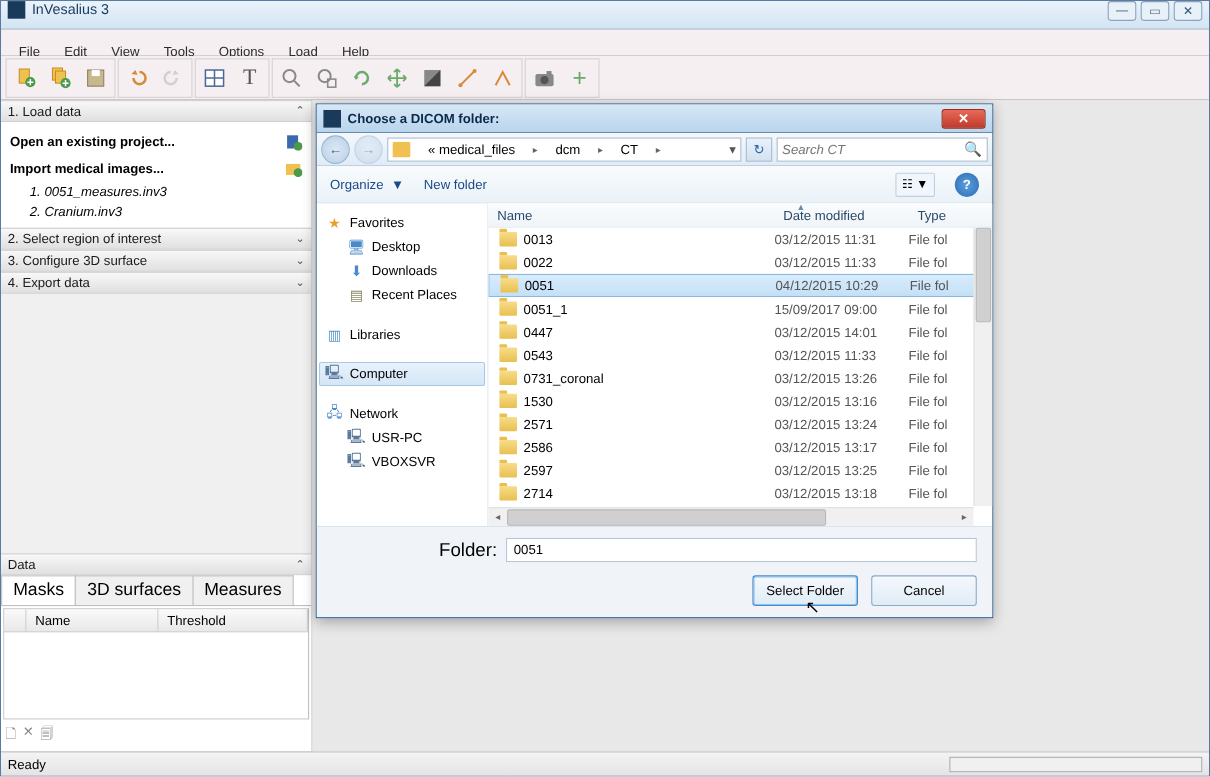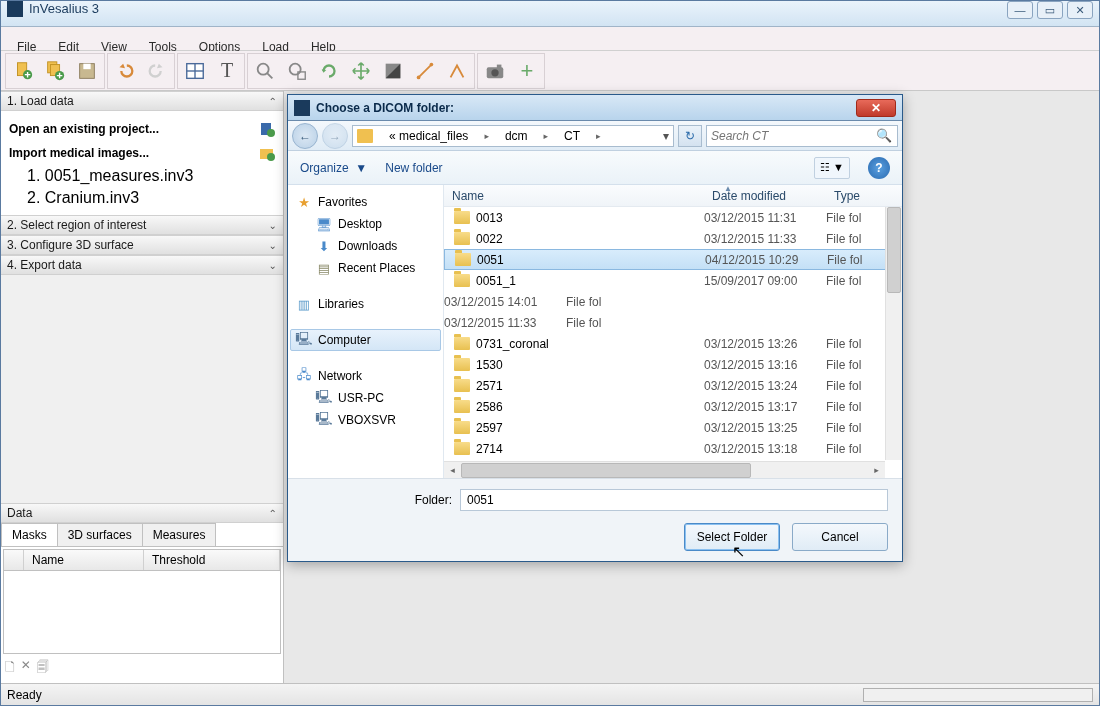--- a/index.html
+++ b/index.html
@@ -23,26 +23,26 @@
 
 .main-body { flex: 1; display: flex; background: #e8e8e8; }
 .left-panel { width: 283px; background: #f0f0f0; border-right: 1px solid #c0c0c0; display: flex; flex-direction: column; }
 .right-area { flex: 1; background: #e8e8e8; position: relative; }
 
 .accordion-header { height: 20px; background: linear-gradient(#f8f8f8,#e0e0e0); border-top:1px solid #d0d0d0; border-bottom:1px solid #d0d0d0; display: flex; align-items: center; padding: 0 6px; font-size:12px; color:#1a1a1a; }
 .accordion-header .chev { margin-left:auto; font-size:10px; color:#555; }
 .load-data-body { background:#fff; padding:6px; }
 .load-item { display:flex; align-items:center; padding:4px 2px; font-weight:bold; font-size:12px; }
 .load-item .tail-icon { margin-left:auto; width:16px; height:16px; }
-.recent { padding:2px 0 2px 20px; font-size:16px; }
+.recent { padding:2px 0 2px 20px; font-size:12px;font-style:italic; }
 
 .data-section { margin-top:auto; }
 .data-body { background:#fff; height:160px; display:flex; flex-direction:column; }
 .tabs { display:flex; border-bottom:1px solid #c0c0c0; }
-.tab { padding:4px 10px; border:1px solid #c0c0c0; border-bottom:none; background:#f0f0f0; margin-right:-1px; font-size:12px; }
+.tab { padding:4px 10px; border:1px solid #c0c0c0; border-bottom:none; background:#f0f0f0; margin-right:-1px; font-size:16px; }
 .tab.active { background:#fff; }
 .grid { flex:1; border:1px solid #c0c0c0; margin:2px; display:flex; flex-direction:column; }
 .grid-head { display:flex; background:linear-gradient(#fafafa,#e8e8e8); border-bottom:1px solid #c0c0c0; }
 .grid-head div { padding:3px 8px; border-right:1px solid #d0d0d0; font-size:12px; }
 .grid-body { flex:1; background:#fff; }
 .data-icons { padding:2px 0 4px 4px; display:flex; gap:6px; color:#888; }
 
 .statusbar { height:22px; background:linear-gradient(#f4f4f4,#e4e4e4); border-top:1px solid #c0c0c0; display:flex; align-items:center; padding:0 6px; font-size:12px;text-align:right; }
 .statusbar .progress { margin-left:auto; width:230px; height:14px; border:1px solid #b0b0b0; background:#f0f0f0; }
 
@@ -97,21 +97,21 @@
 
 .file-scrollbar-v { position:absolute; right:0; top:22px; bottom:18px; width:17px; background:#f0f0f0; border-left:1px solid #e0e0e0; }
 .file-scrollbar-v .thumb { position:absolute; top:0; left:1px; right:1px; height:86px; background:#d0d0d0; border:1px solid #b8b8b8; border-radius:2px; }
 .file-scrollbar-h { position:absolute; left:0; right:17px; bottom:0; height:17px; background:#f0f0f0; border-top:1px solid #e0e0e0; display:flex; align-items:center; }
 .file-scrollbar-h .arrow { width:17px; text-align:center; color:#666; font-size:9px; }
 .file-scrollbar-h .track { flex:1; position:relative; height:15px; }
 .file-scrollbar-h .thumb { position:absolute; left:0; width:290px; top:0; bottom:0; background:#d0d0d0; border:1px solid #b8b8b8; border-radius:2px; }
 
 .dialog-bottom { background:#f0f4f8; border-top:1px solid #d8e0e8; padding:10px 14px; display:flex; flex-direction:column; gap:12px; }
 .folder-row { display:flex; align-items:center; gap:8px; }
-.folder-row label { font-size:12px; width:150px; text-align:right; }
+.folder-row label { font-size:17px; width:150px; text-align:right; }
 .folder-row input { flex:1; height:22px; border:1px solid #b8c8d8; padding:0 6px; font-size:12px; }
 .button-row { display:flex; justify-content:flex-end; gap:12px; }
 .dlg-btn { width:96px; height:28px; border:1px solid #8aaac8; background:linear-gradient(#f4f8fc,#e0ecf6); border-radius:3px; font-size:12px; }
 .dlg-btn.primary { border:1px solid #4a8ac8; box-shadow:0 0 0 1px #8ac0f0 inset; }
 
 .cursor { position:absolute; left:732px; top:542px; font-size:16px; color:#000; pointer-events:none; z-index:50; }
 </style>
 </head>
 <body>
 
@@ -427,24 +427,32 @@
           </div>
           <div class="file-row">
             <div class="fname">
               <span class="folder-icon"></span>
               <span>0051_1</span>
             </div>
             <div class="fdate">15/09/2017 09:00</div>
             <div class="ftype">File fol</div>
           </div>
           <div class="file-row">
+            <div class="fname">
+              <span class="folder-icon"></span>
+              <span>0447</span>
+            </div>
             <div class="fdate">03/12/2015 14:01</div>
             <div class="ftype">File fol</div>
           </div>
           <div class="file-row">
+            <div class="fname">
+              <span class="folder-icon"></span>
+              <span>0543</span>
+            </div>
             <div class="fdate">03/12/2015 11:33</div>
             <div class="ftype">File fol</div>
           </div>
           <div class="file-row">
             <div class="fname">
               <span class="folder-icon"></span>
               <span>0731_coronal</span>
             </div>
             <div class="fdate">03/12/2015 13:26</div>
             <div class="ftype">File fol</div>

